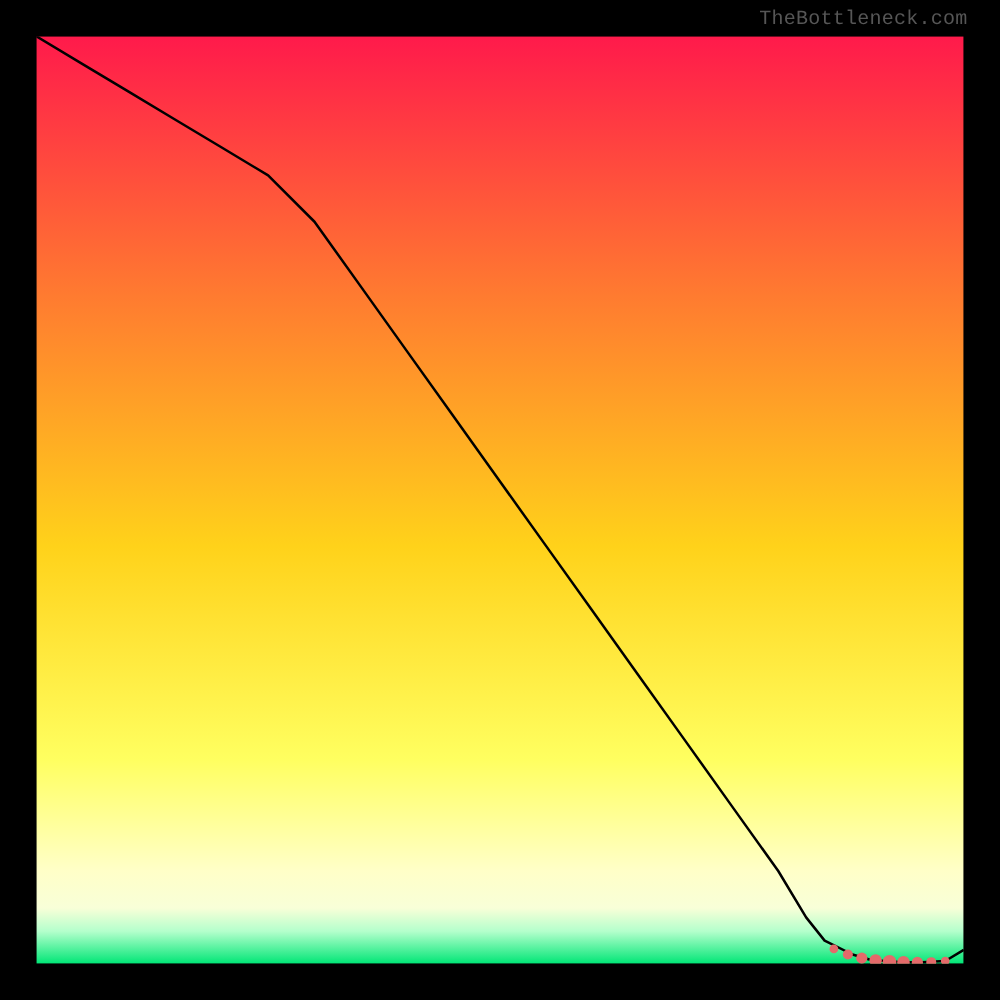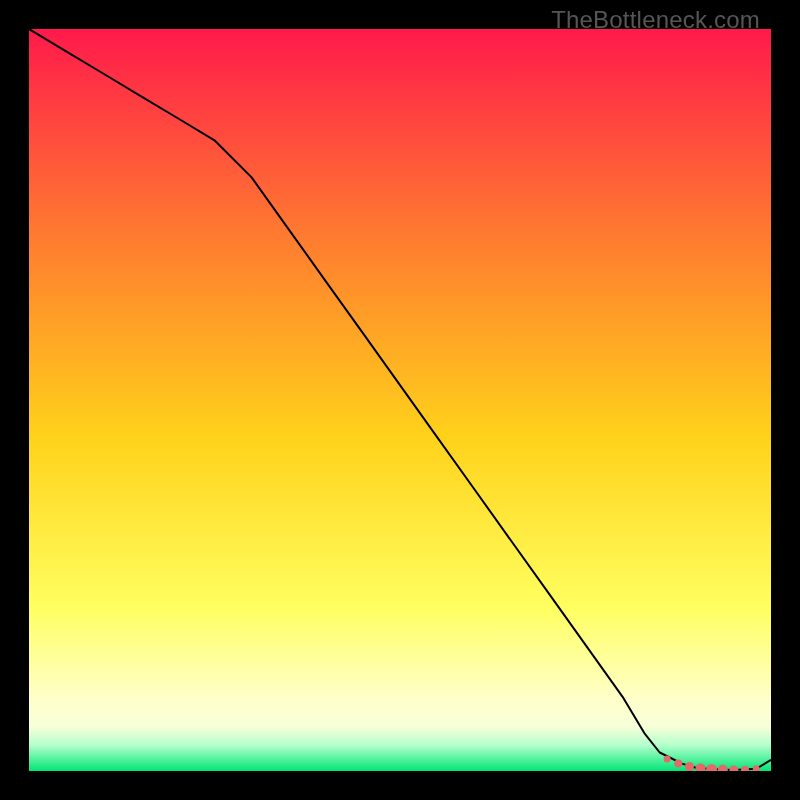--- a/index.html
+++ b/index.html
@@ -31,23 +31,23 @@
   .svg-overlay {
     position: absolute;
     inset: 0;
     width: 100%;
     height: 100%;
     overflow: visible;
   }
   .watermark {
     position: absolute;
     top: 6px;
-    right: 40px;
-    font-family: Liberation Sans, sans-serif;
-    font-size: 24px;
+    right: 26px;
+    font-family: Liberation Mono, monospace;
+    font-size: 16px;
     font-weight: 500;
     color: #565656;
     letter-spacing: 0.2px;
   }
 </style>
 </head>
 <body>
 
 <div class="stage">
 

